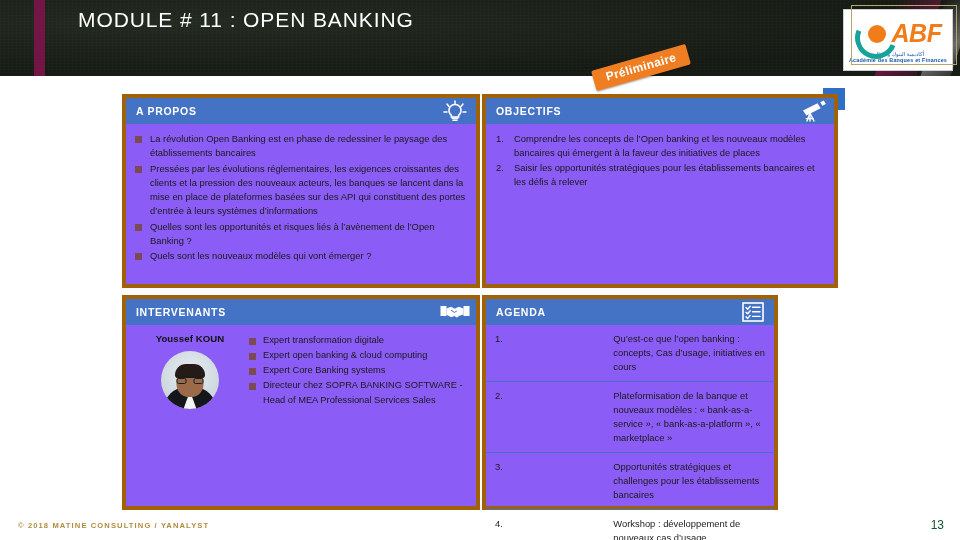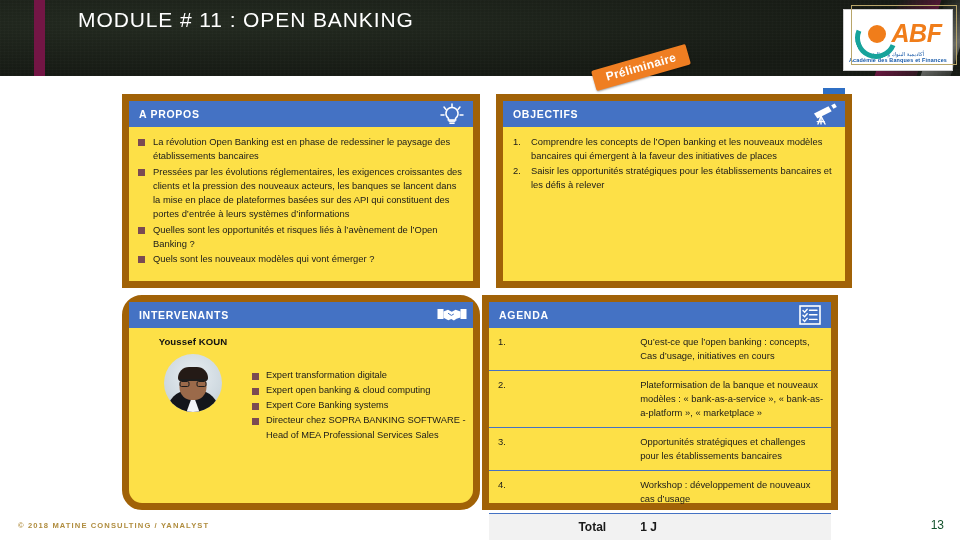--- a/index.html
+++ b/index.html
@@ -155,22 +155,22 @@
   .blue-chip {
     position: absolute;
     left: 823px; top: 88px;
     width: 22px; height: 22px;
     background: #2f6fc4;
   }
 
   
   .panel {
     position: absolute;
-    background: #fde047;
-    border: 7px solid #a16207;
+    background: #8b5cf6;
+    border: 4px solid #a16207;
     box-sizing: border-box;
   }
   .panel-head {
     height: 26px;
     background: #4472c4;
     color: #ffffff;
     font-size: 10.5px;
     font-weight: bold;
     letter-spacing: .7px;
     display: flex;
@@ -184,23 +184,23 @@
     top: 50%;
     transform: translateY(-50%);
     width: 30px; height: 22px;
     display: flex;
     align-items: center;
     justify-content: center;
   }
   .panel-body { padding: 8px 8px 6px 8px; }
 
   #panel-apropos   { left: 122px; top: 94px;  width: 358px; height: 194px; }
-  #panel-objectifs { left: 482px; top: 94px;  width: 356px; height: 194px; margin-left: 14px; }
-  #panel-interv    { left: 122px; top: 295px; width: 358px; height: 215px; border-radius: 20px; }
-  #panel-agenda    { left: 482px; top: 295px; width: 356px; height: 215px; }
+  #panel-objectifs { left: 482px; top: 94px;  width: 356px; height: 194px; }
+  #panel-interv    { left: 122px; top: 295px; width: 358px; height: 215px; }
+  #panel-agenda    { left: 482px; top: 295px; width: 296px; height: 215px; }
 
   
   ul.sq-list {
     list-style: none;
     margin: 0; padding: 0;
   }
   ul.sq-list li {
     position: relative;
     padding-left: 16px;
     margin-bottom: 1px;
@@ -309,21 +309,21 @@
     border-radius: 22px 22px 0 0;
   }
   .avatar .shirt {
     position: absolute;
     left: 50%; bottom: 0;
     transform: translateX(-50%);
     width: 13px; height: 18px;
     background: #f2f4f6;
     clip-path: polygon(50% 0, 100% 100%, 0 100%);
   }
-  .interv-right { flex: 1; padding-top: 1px; margin-top: 32px; }
+  .interv-right { flex: 1; padding-top: 1px; }
   ul.sq-list.interv-bullets li {
     font-size: 9.3px;
     line-height: 15px;
     padding-left: 15px;
     margin-bottom: 0;
   }
   ul.sq-list.interv-bullets li::before { top: 4.5px; }
 
   
   .agenda-table {

